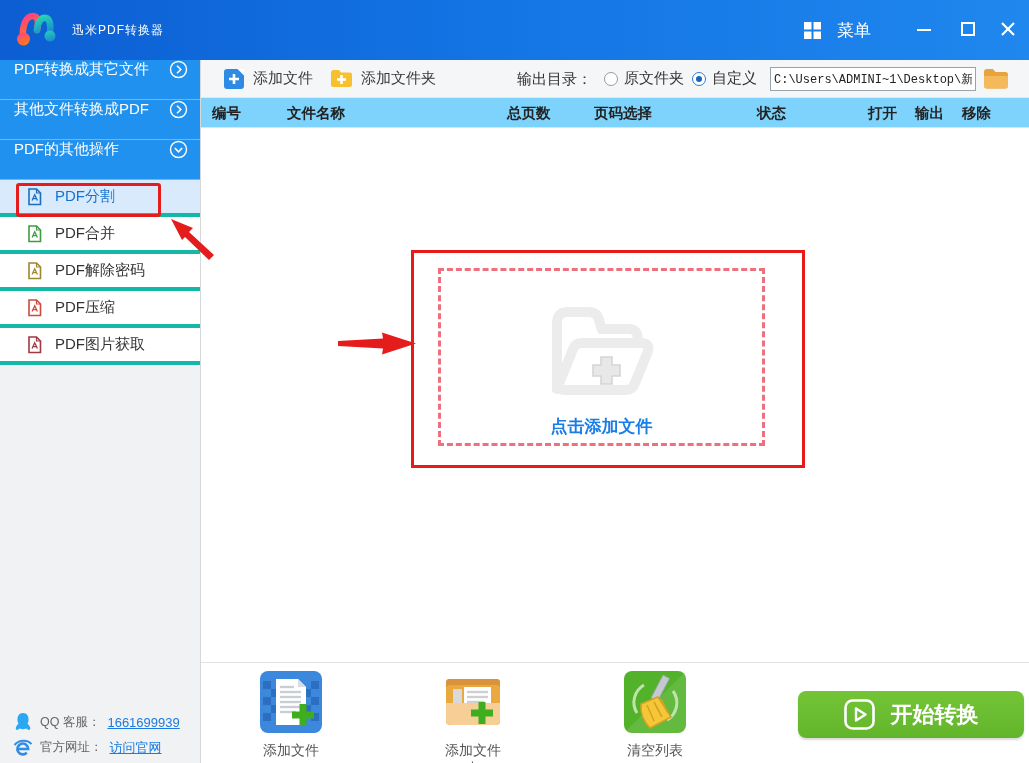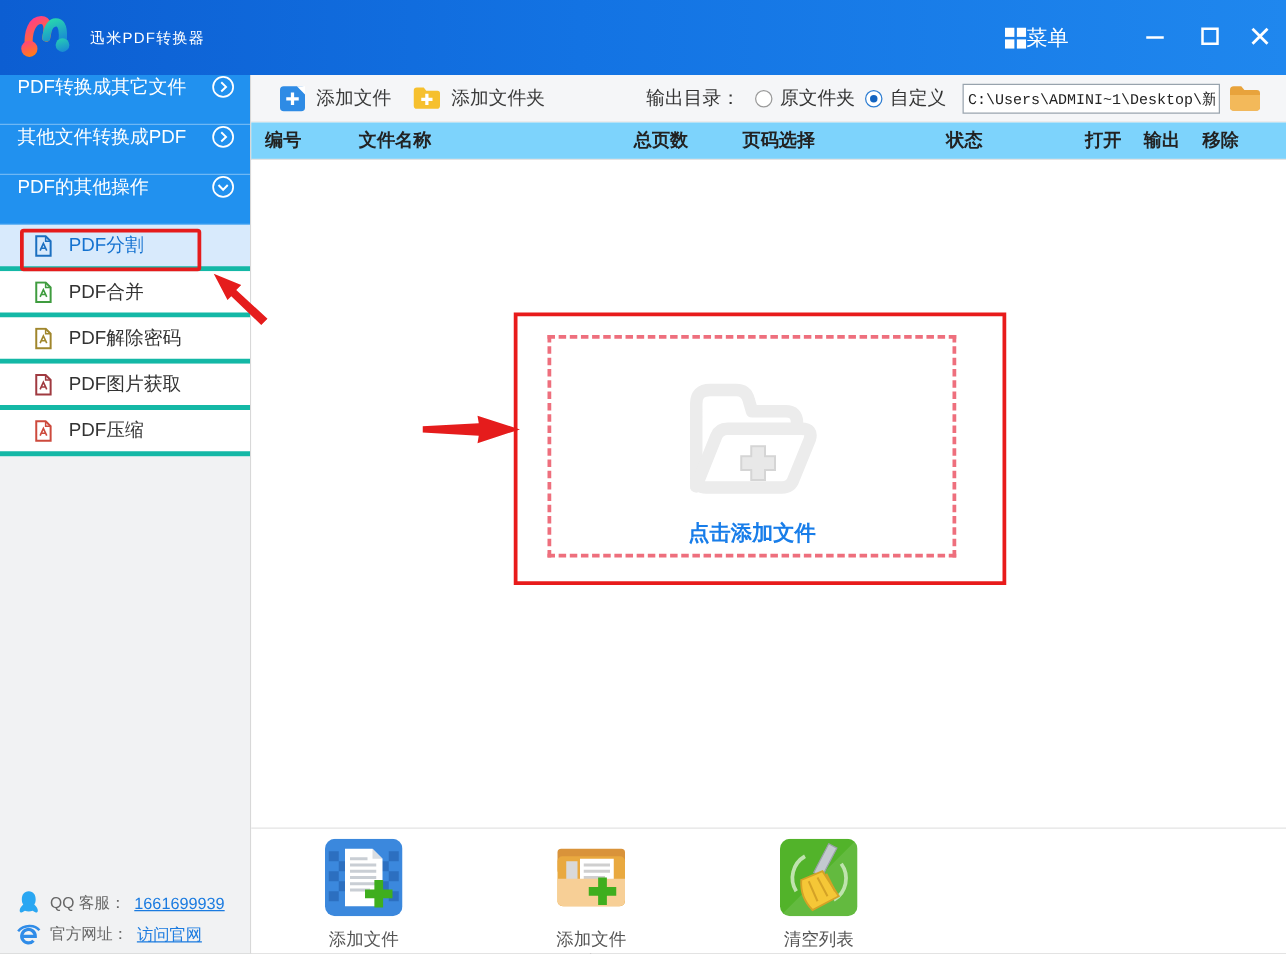--- a/index.html
+++ b/index.html
@@ -5,21 +5,21 @@
   html,body{margin:0;padding:0;background:#888;}
   *{box-sizing:border-box;font-family:"Liberation Sans","DejaVu Sans",sans-serif;}
   #app{position:relative;width:1029px;height:763px;background:#fff;overflow:hidden;}
 
   
   .titlebar{position:absolute;left:0;top:0;width:1029px;height:60px;
     background:linear-gradient(90deg,#0c5ed2 0%,#1373e3 45%,#1f87ee 100%);}
   .logo{position:absolute;left:14px;top:8px;width:44px;height:44px;}
   .app-title{position:absolute;left:72px;top:0;height:60px;line-height:60px;
     color:#fff;font-size:12px;letter-spacing:1px;}
-  .menu-btn{position:absolute;left:804px;top:12px;height:36px;display:flex;align-items:center;gap:0;
+  .menu-btn{position:absolute;left:804px;top:12px;height:36px;display:flex;align-items:center;gap:16px;
     color:#fff;font-size:17px;cursor:pointer;}
   .win-btn{position:absolute;top:11px;width:36px;height:36px;display:flex;align-items:center;justify-content:center;cursor:pointer;}
   .win-min{left:906px;} .win-max{left:950px;} .win-close{left:990px;}
 
   
   .sidebar{position:absolute;left:0;top:60px;width:201px;height:703px;background:#f1f2f3;border-right:1px solid #d8d8d8;}
   .side-section{height:40px;background:#2191ef;color:#fff;display:flex;
     padding:0 12px 0 14px;font-size:15px;border-bottom:1px solid rgba(255,255,255,.35);cursor:pointer;}
   .side-section .lbl{flex:1;}
   .submenu{background:#fff;}
@@ -166,34 +166,34 @@
       </div>
       <div class="subitem">
         <svg class="pdficon c-unlock" viewBox="0 0 15 18">
           <path d="M1.5 1 H9 L13 5 V16.5 H1.5 Z" fill="none" stroke="currentColor" stroke-width="1.6"></path>
           <path d="M9 1 V5 H13" fill="none" stroke="currentColor" stroke-width="1.2"></path>
           <path d="M4.6 12.5 L7.2 6.8 L9.9 12.5 M5.6 10.6 H8.9" fill="none" stroke="currentColor" stroke-width="1.3"></path>
         </svg>
         <span>PDF解除密码</span>
       </div>
       <div class="subitem">
+        <svg class="pdficon c-compress" viewBox="0 0 15 18">
+          <path d="M1.5 1 H9 L13 5 V16.5 H1.5 Z" fill="none" stroke="currentColor" stroke-width="1.6"></path>
+          <path d="M9 1 V5 H13" fill="none" stroke="currentColor" stroke-width="1.2"></path>
+          <path d="M4.6 12.5 L7.2 6.8 L9.9 12.5 M5.6 10.6 H8.9" fill="none" stroke="currentColor" stroke-width="1.3"></path>
+        </svg>
+        <span>PDF压缩</span>
+      </div>
+      <div class="subitem">
         <svg class="pdficon c-extract" viewBox="0 0 15 18">
           <path d="M1.5 1 H9 L13 5 V16.5 H1.5 Z" fill="none" stroke="currentColor" stroke-width="1.6"></path>
           <path d="M9 1 V5 H13" fill="none" stroke="currentColor" stroke-width="1.2"></path>
           <path d="M4.6 12.5 L7.2 6.8 L9.9 12.5 M5.6 10.6 H8.9" fill="none" stroke="currentColor" stroke-width="1.3"></path>
         </svg>
         <span>PDF图片获取</span>
-      </div>
-      <div class="subitem">
-        <svg class="pdficon c-compress" viewBox="0 0 15 18">
-          <path d="M1.5 1 H9 L13 5 V16.5 H1.5 Z" fill="none" stroke="currentColor" stroke-width="1.6"></path>
-          <path d="M9 1 V5 H13" fill="none" stroke="currentColor" stroke-width="1.2"></path>
-          <path d="M4.6 12.5 L7.2 6.8 L9.9 12.5 M5.6 10.6 H8.9" fill="none" stroke="currentColor" stroke-width="1.3"></path>
-        </svg>
-        <span>PDF压缩</span>
       </div>
     </div>
 
     <div class="support">
       <div class="row">
         <svg width="20" height="21" viewBox="0 0 20 22">
           <path d="M10 1 C6 1 4.2 4 4.2 8 c0 2 .5 3.1 1.2 4.1 C3.6 13.6 2.4 15.6 2.4 17.1 c0 1.6 1.1 2.1 2.1 1.5 c.8-.4 1.6-.9 2.3-1.2 c1 .4 2 .6 3.2 .6 s2.2-.2 3.2-.6 c.7 .3 1.5 .8 2.3 1.2 c1 .6 2.1 .1 2.1-1.5 c0-1.5-1.2-3.5-3-5 c.7-1 1.2-2.1 1.2-4.1 C15.8 4 14 1 10 1 z" fill="#2aa7f2"></path>
         </svg>
         <span>QQ 客服：</span>
         <a>1661699939</a>
@@ -336,15 +336,22 @@
         <path d="M17 33 l17 -7 13 20 -21 11 q-10 -10 -9 -24 z" fill="#f5c737" stroke="#d4a226" stroke-width="1.5"></path>
         <g stroke="#d4a226" stroke-width="1.6">
           <line x1="23" y1="34" x2="30" y2="50"></line>
             <line x1="30" y1="31" x2="38" y2="46"></line>
             <line x1="37" y1="28" x2="44" y2="42"></line>
         </g>
       </svg>
       <div class="tool-label">清空列表</div>
     </div>
 
+    <button class="start-btn">
+      <svg width="31" height="31" viewBox="0 0 31 31">
+        <rect x="1.5" y="1.5" width="28" height="28" rx="7" fill="none" stroke="#fff" stroke-width="2.6"></rect>
+        <path d="M12 9.5 L21.5 15.5 L12 21.5 Z" fill="none" stroke="#fff" stroke-width="2.4" stroke-linejoin="round"></path>
+      </svg>
+      <span>开始转换</span>
+    </button>
   </div>
 
 </div>
 
 </body></html>

